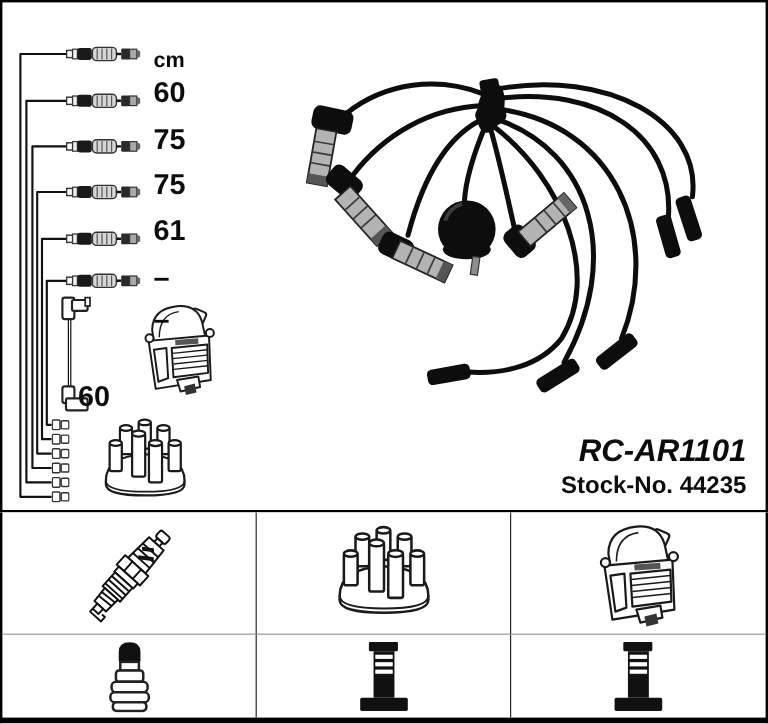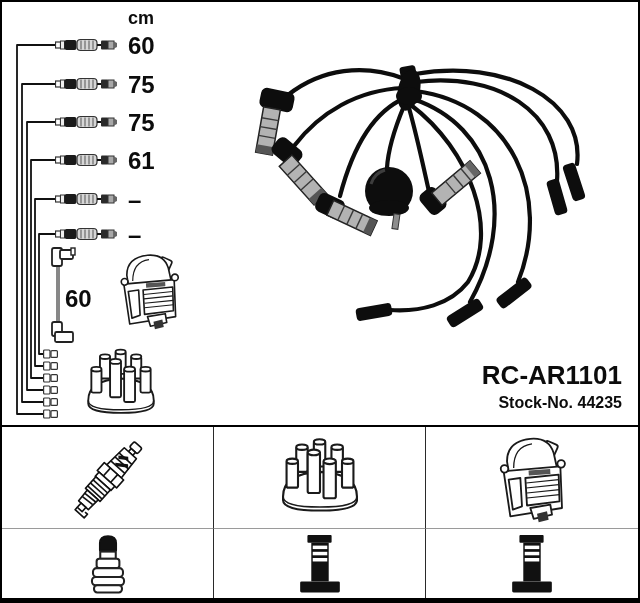--- a/index.html
+++ b/index.html
@@ -2,28 +2,28 @@
 <html><head>
 <meta charset="utf-8">
 <style>
   html,body{margin:0;padding:0;background:#e8e8e8;}
   .stage{position:relative;width:640px;height:603px;background:#fff;overflow:hidden;
          font-family:"Liberation Sans",sans-serif;}
   
   .top-section{position:absolute;left:0;top:0;width:640px;height:427px;
                border:2px solid #000;box-sizing:border-box;background:#fff;}
   .top-section svg.art{position:absolute;left:0;top:0;}
-  .lbl{position:absolute;color:#0c0c0c;font-weight:bold;line-height:1.05;}
+  .lbl{position:absolute;color:#0c0c0c;font-weight:bold;line-height:1.05;margin-top:32px;}
   .unit{left:126px;top:7px;font-size:18px;}
   .len{left:126px;width:50px;font-size:24px;}
   .len-0{top:31px}.len-1{top:70px}.len-2{top:108px}.len-3{top:146px}.len-4{top:185px}.len-5{top:220px}
   .coil-len{left:63px;top:284px;font-size:24px;}
   .codes{position:absolute;right:16px;top:358px;text-align:right;}
-  .part-code{font-size:26px;font-weight:bold;color:#0c0c0c;letter-spacing:0px;}
-  .stock-no{font-size:16px;font-weight:bold;color:#0c0c0c;margin-top:3px;}
+  .part-code{font-size:26px;font-weight:bold;color:#0c0c0c;letter-spacing:0px;font-style:italic;}
+  .stock-no{font-size:20px;font-weight:bold;color:#0c0c0c;margin-top:3px;}
   
   .parts-table{position:absolute;left:0;top:427px;width:640px;height:176px;box-sizing:border-box;
                border-left:2px solid #000;border-right:2px solid #000;border-bottom:5px solid #000;
                display:grid;grid-template-columns:1fr 1fr 1fr;grid-template-rows:102px 69px;background:#fff;}
   .cell{display:flex;align-items:center;justify-content:center;box-sizing:border-box;}
   .cell.cdiv{border-right:1.5px solid #2a2a2a;}
   .cell.r1{border-bottom:1.5px solid #9a9a9a;}
 </style>
 </head>
 <body>

